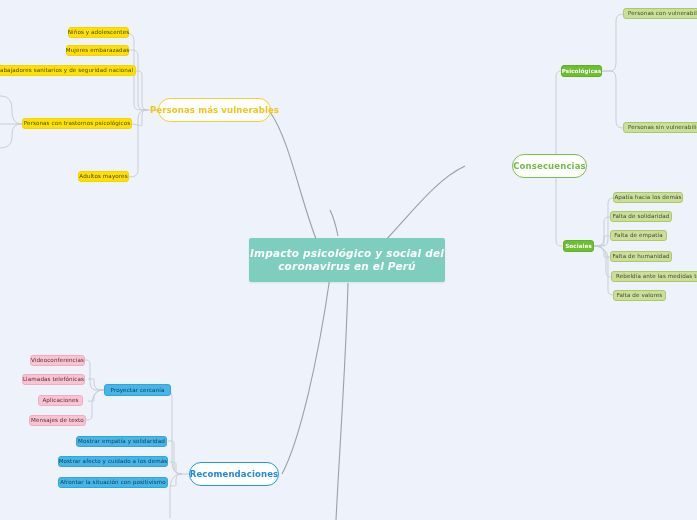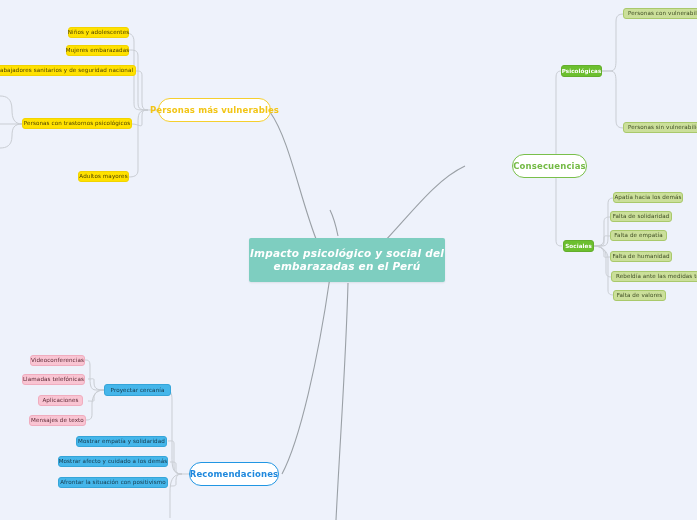--- a/index.html
+++ b/index.html
@@ -152,21 +152,21 @@
 
       <path d="M104,390 L96,390 C90,390 90,384 90,376 L90,366 C90,360 88,360 84,360"></path>
       <path d="M104,390 C96,390 94,388 94,382 L94,380 C94,378 92,379 88,379"></path>
       <path d="M104,390 C96,390 94,394 94,398 L94,400 C94,402 92,401 88,401"></path>
       <path d="M104,390 C96,390 92,396 92,404 L92,414 C92,419 90,420 86,420"></path>
     </g>
   </svg>
 
   <div class="node root" style="left:249px; top:238px; width:196px; height:44px;">
     <span>Impacto psicológico y social del</span>
-    <span>embarazadas en el Perú</span>
+    <span>coronavirus en el Perú</span>
   </div>
 
   <div class="node branch yellow" style="left:158px; top:98px; width:113px; height:24px;">
     <span>Personas más vulnerables</span>
   </div>
 
   <div class="node chip yellow" style="left:68px; top:27px; width:61px; height:11px;">
     <span>Niños y adolescentes</span>
   </div>
   <div class="node chip yellow" style="left:66px; top:45px; width:63px; height:11px;">

